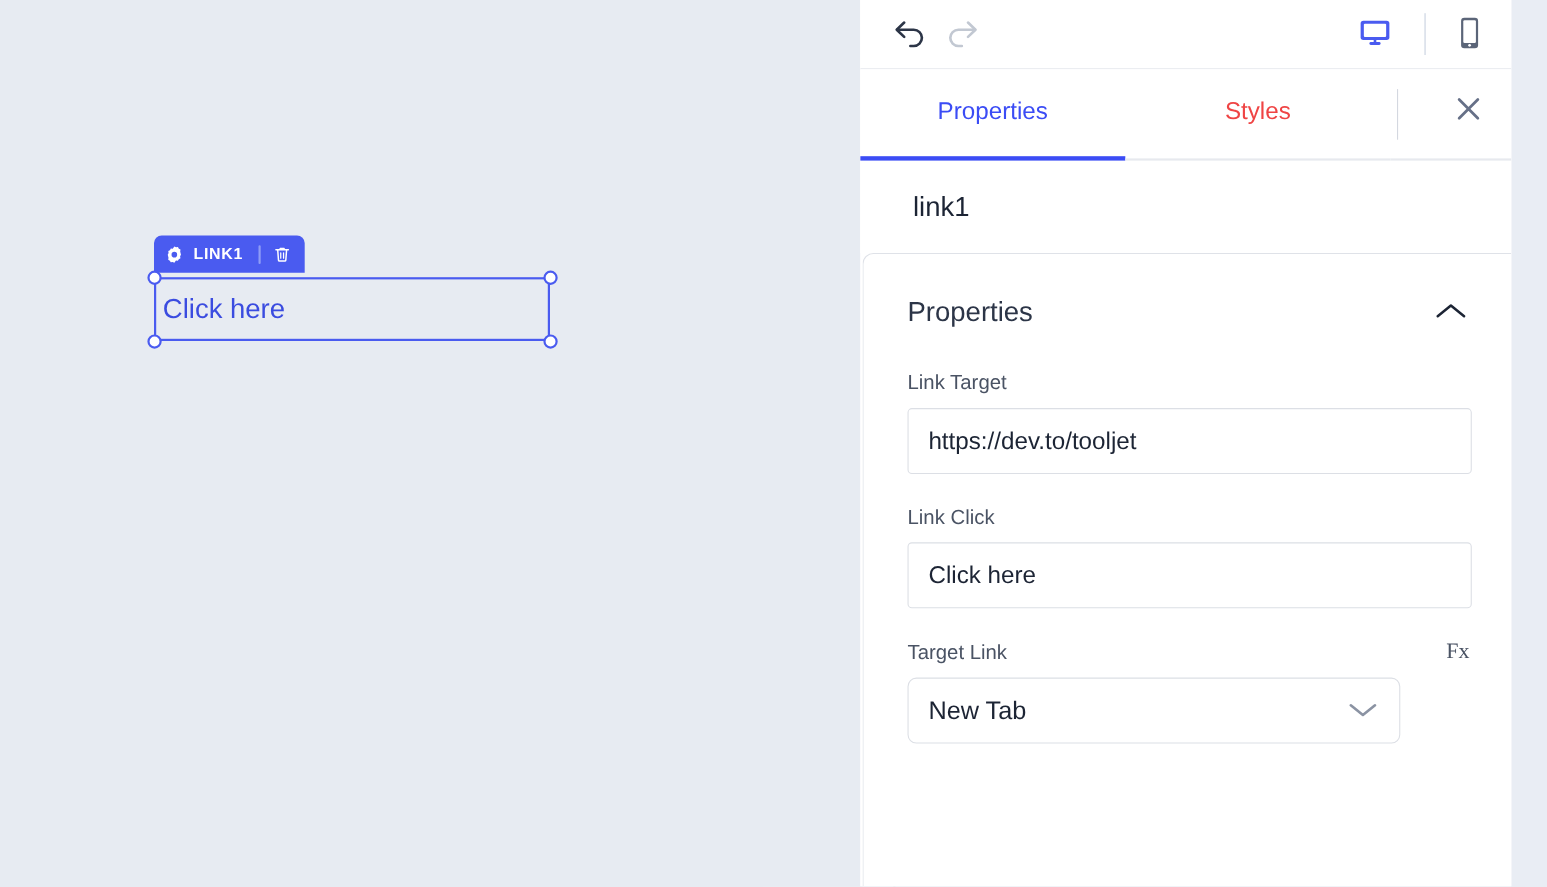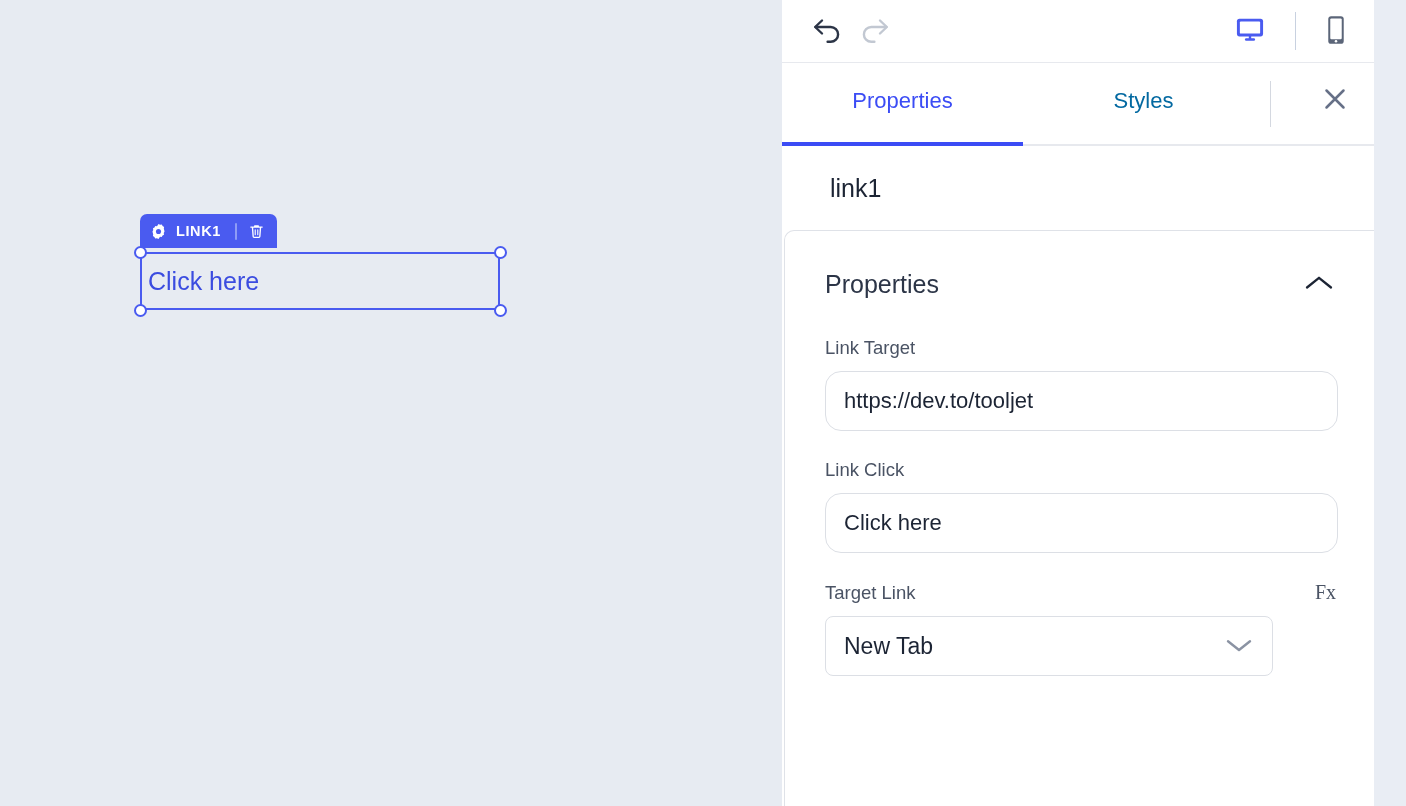--- a/index.html
+++ b/index.html
@@ -192,21 +192,21 @@
     align-items: stretch;
     background: #fff;
   }
   .tab {
     position: relative;
     flex: 0 0 241px;
     display: flex;
     align-items: center;
     justify-content: center;
     font-size: 22px;
-    color: #0369a1;
+    color: #ef4444;
     cursor: pointer;
     box-sizing: border-box;
     border-bottom: 2px solid #e7e9ee;
     padding-bottom: 6px;
   }
   .tab.active {
     color: #3b4cf5;
     border-bottom: 4px solid #3b4cf5;
     padding-bottom: 4px;
   }
@@ -295,21 +295,21 @@
     background: none;
     border: none;
     padding: 0 2px;
     cursor: pointer;
     font-family: Liberation Serif, serif;
   }
   .text-input {
     width: 100%;
     height: 60px;
     border: 1px solid #dcdfe5;
-    border-radius: 16px;
+    border-radius: 4px;
     box-sizing: border-box;
     font-size: 22px;
     color: #1c2434;
     padding: 0 18px;
     font-family: "Liberation Sans", sans-serif;
     background: #fff;
     outline: none;
   }
   .field.gap-after { margin-bottom: 28px; }
 

